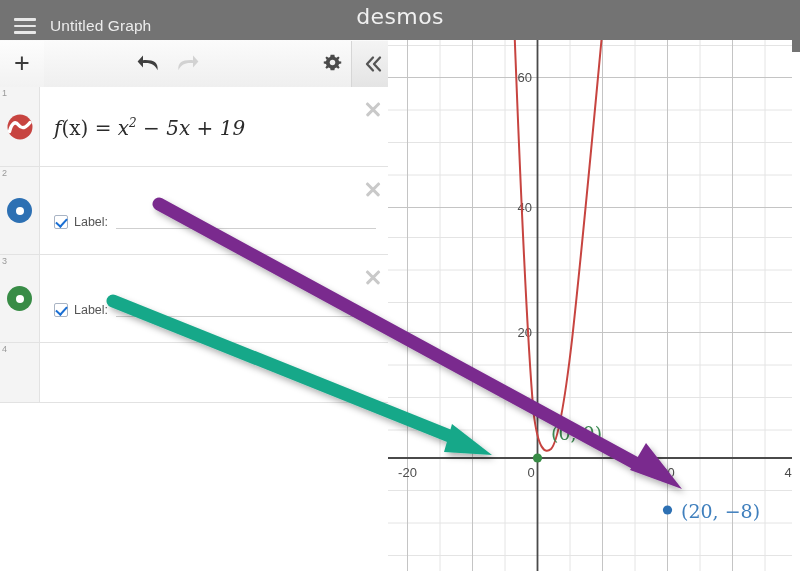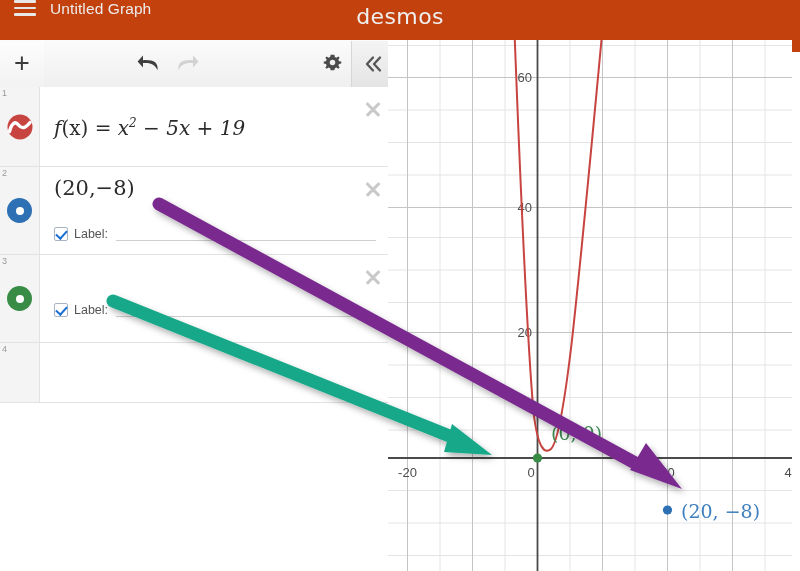--- a/index.html
+++ b/index.html
@@ -8,22 +8,22 @@
     width:800px;height:571px;overflow:hidden;
     font-family:"Liberation Sans", sans-serif;
     background:#ffffff;
     -webkit-font-smoothing:antialiased;
   }
   #app{position:relative;width:800px;height:571px;overflow:hidden;}
 
   
   .header{
     position:absolute;left:0;top:0;width:800px;height:52px;
-    background:#c2410c;
-    display:flex;align-items:flex-start;
+    background:#737373;
+    display:flex;align-items:center;
   }
   .hamburger{
     width:22px;height:16px;margin-left:14px;margin-right:14px;
     display:flex;flex-direction:column;justify-content:space-between;
     cursor:pointer;
   }
   .hamburger span{display:block;height:2.6px;background:#e8e8e8;border-radius:1px;}
   .graph-title{
     color:#ececec;font-size:15.5px;letter-spacing:.1px;
     font-family:"Liberation Sans", sans-serif;
@@ -221,21 +221,20 @@
       </div>
 
       <div class="expr-row" style="height:88px;">
         <div class="expr-gutter">
           <div class="row-num">2</div>
           <div class="dot-icon" style="background:#2d70b3;">
               <i></i>
             </div>
         </div>
         <div class="expr-body">
-          <div class="point-math">(20,−8)</div>
           <div class="label-line">
             <div class="chk"></div>
             <div class="label-text">Label:</div>
             <div class="label-input"></div>
           </div>
         </div>
         <div class="del-x"></div>
       </div>
 
       <div class="expr-row" style="height:88px;">

